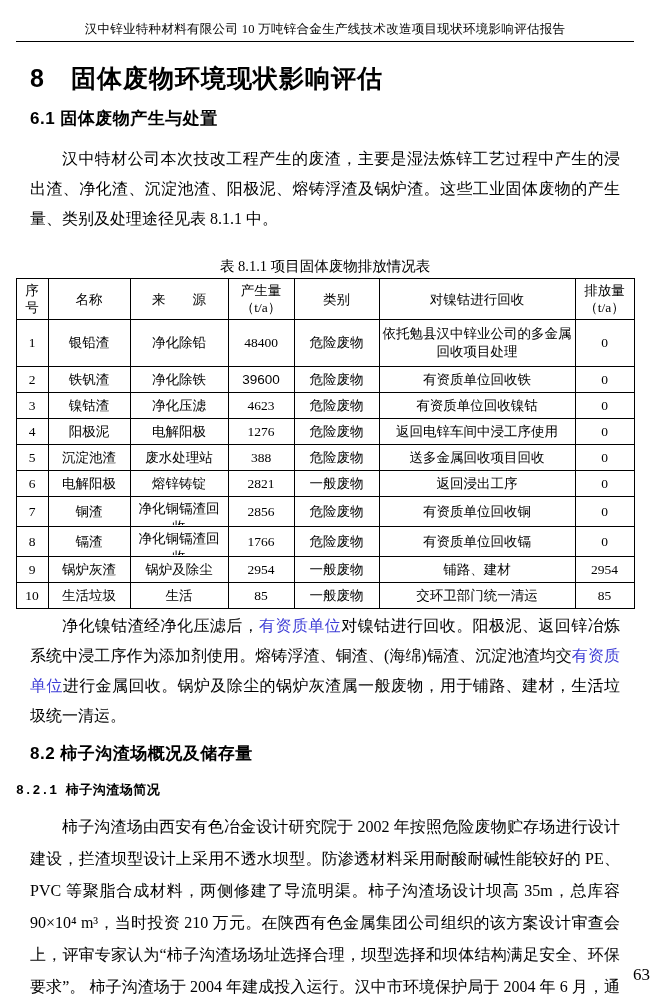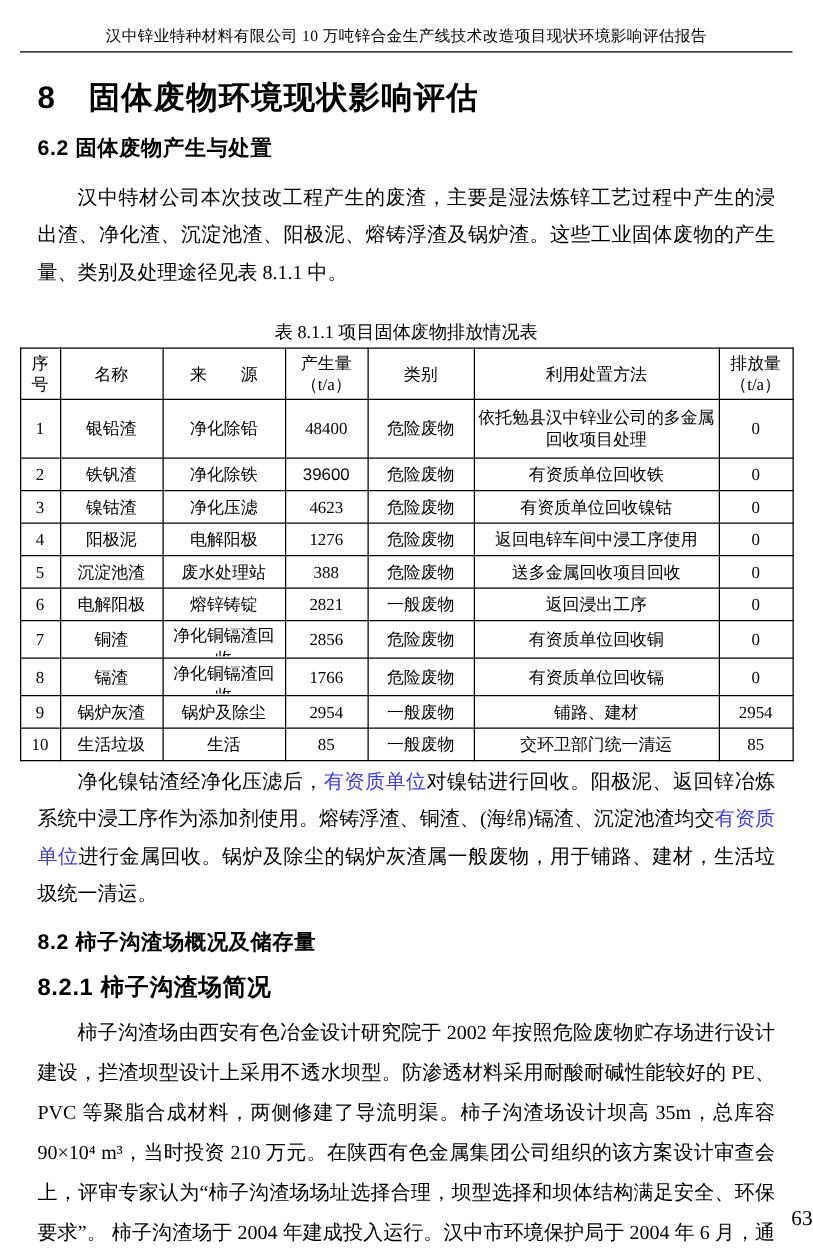--- a/index.html
+++ b/index.html
@@ -16,22 +16,22 @@
   .h1{
     margin:20px 0 0 30px;font-size:25px;line-height:32px;font-weight:bold;
     font-family:"Liberation Sans","DejaVu Sans",sans-serif;letter-spacing:1px;
   }
   .h2{
     margin:14px 0 0 30px;font-size:17px;line-height:22px;font-weight:bold;
     font-family:"Liberation Sans","DejaVu Sans",sans-serif;letter-spacing:0.5px;
   }
   .h2.second{margin-top:12px;}
   .h3{
-    margin:16px 0 0 30px;font-size:19px;line-height:20px;font-weight:bold;
-    font-family:Liberation Sans, sans-serif;letter-spacing:0.5px;
+    margin:16px 0 0 16px;font-size:13px;line-height:20px;font-weight:bold;
+    font-family:Liberation Mono, monospace;letter-spacing:0.5px;
   }
   .body-p{
     margin:14px 30px 0 30px;font-size:16px;line-height:30px;
     text-align:justify;text-indent:2em;
   }
   .body-p.after-table{margin-top:2px;}
   .body-p.last{margin-top:10px;line-height:32px;}
   .blue{color:var(--blue);}
   .table-caption{margin-top:22px;text-align:center;font-size:14.5px;line-height:20px;}
   table.waste{
@@ -54,21 +54,21 @@
 </head>
 <body>
 
 <div class="page">
 
   <div class="running-header">汉中锌业特种材料有限公司 10 万吨锌合金生产线技术改造项目现状环境影响评估报告</div>
   <div class="header-rule"></div>
 
   <div class="h1">8　固体废物环境现状影响评估</div>
 
-  <div class="h2">6.2 固体废物产生与处置</div>
+  <div class="h2">6.1 固体废物产生与处置</div>
 
   <p class="body-p">汉中特材公司本次技改工程产生的废渣，主要是湿法炼锌工艺过程中产生的浸出渣、净化渣、沉淀池渣、阳极泥、熔铸浮渣及锅炉渣。这些工业固体废物的产生量、类别及处理途径见表 8.1.1 中。</p>
 
   <div class="table-caption">表 8.1.1 项目固体废物排放情况表</div>
 
   <table class="waste">
     <colgroup>
       <col style="width:32px">
         <col style="width:82px">
         <col style="width:98px">
@@ -77,21 +77,21 @@
         <col style="width:196px">
       <col style="width:59px">
     </colgroup>
     <thead id="waste-thead">
         <tr>
           <th>序<br>号</th>
           <th>名称</th>
           <th>来　　源</th>
           <th>产生量<br>（t/a）</th>
           <th>类别</th>
-          <th>利用处置方法</th>
+          <th>对镍钴进行回收</th>
           <th>排放量<br>（t/a）</th>
         </tr>
       </thead>
     <tbody id="waste-tbody">
         <tr class="tall">
           <td>1</td>
           <td>银铅渣</td>
           <td>净化除铅</td>
           <td>48400</td>
           <td>危险废物</td>

